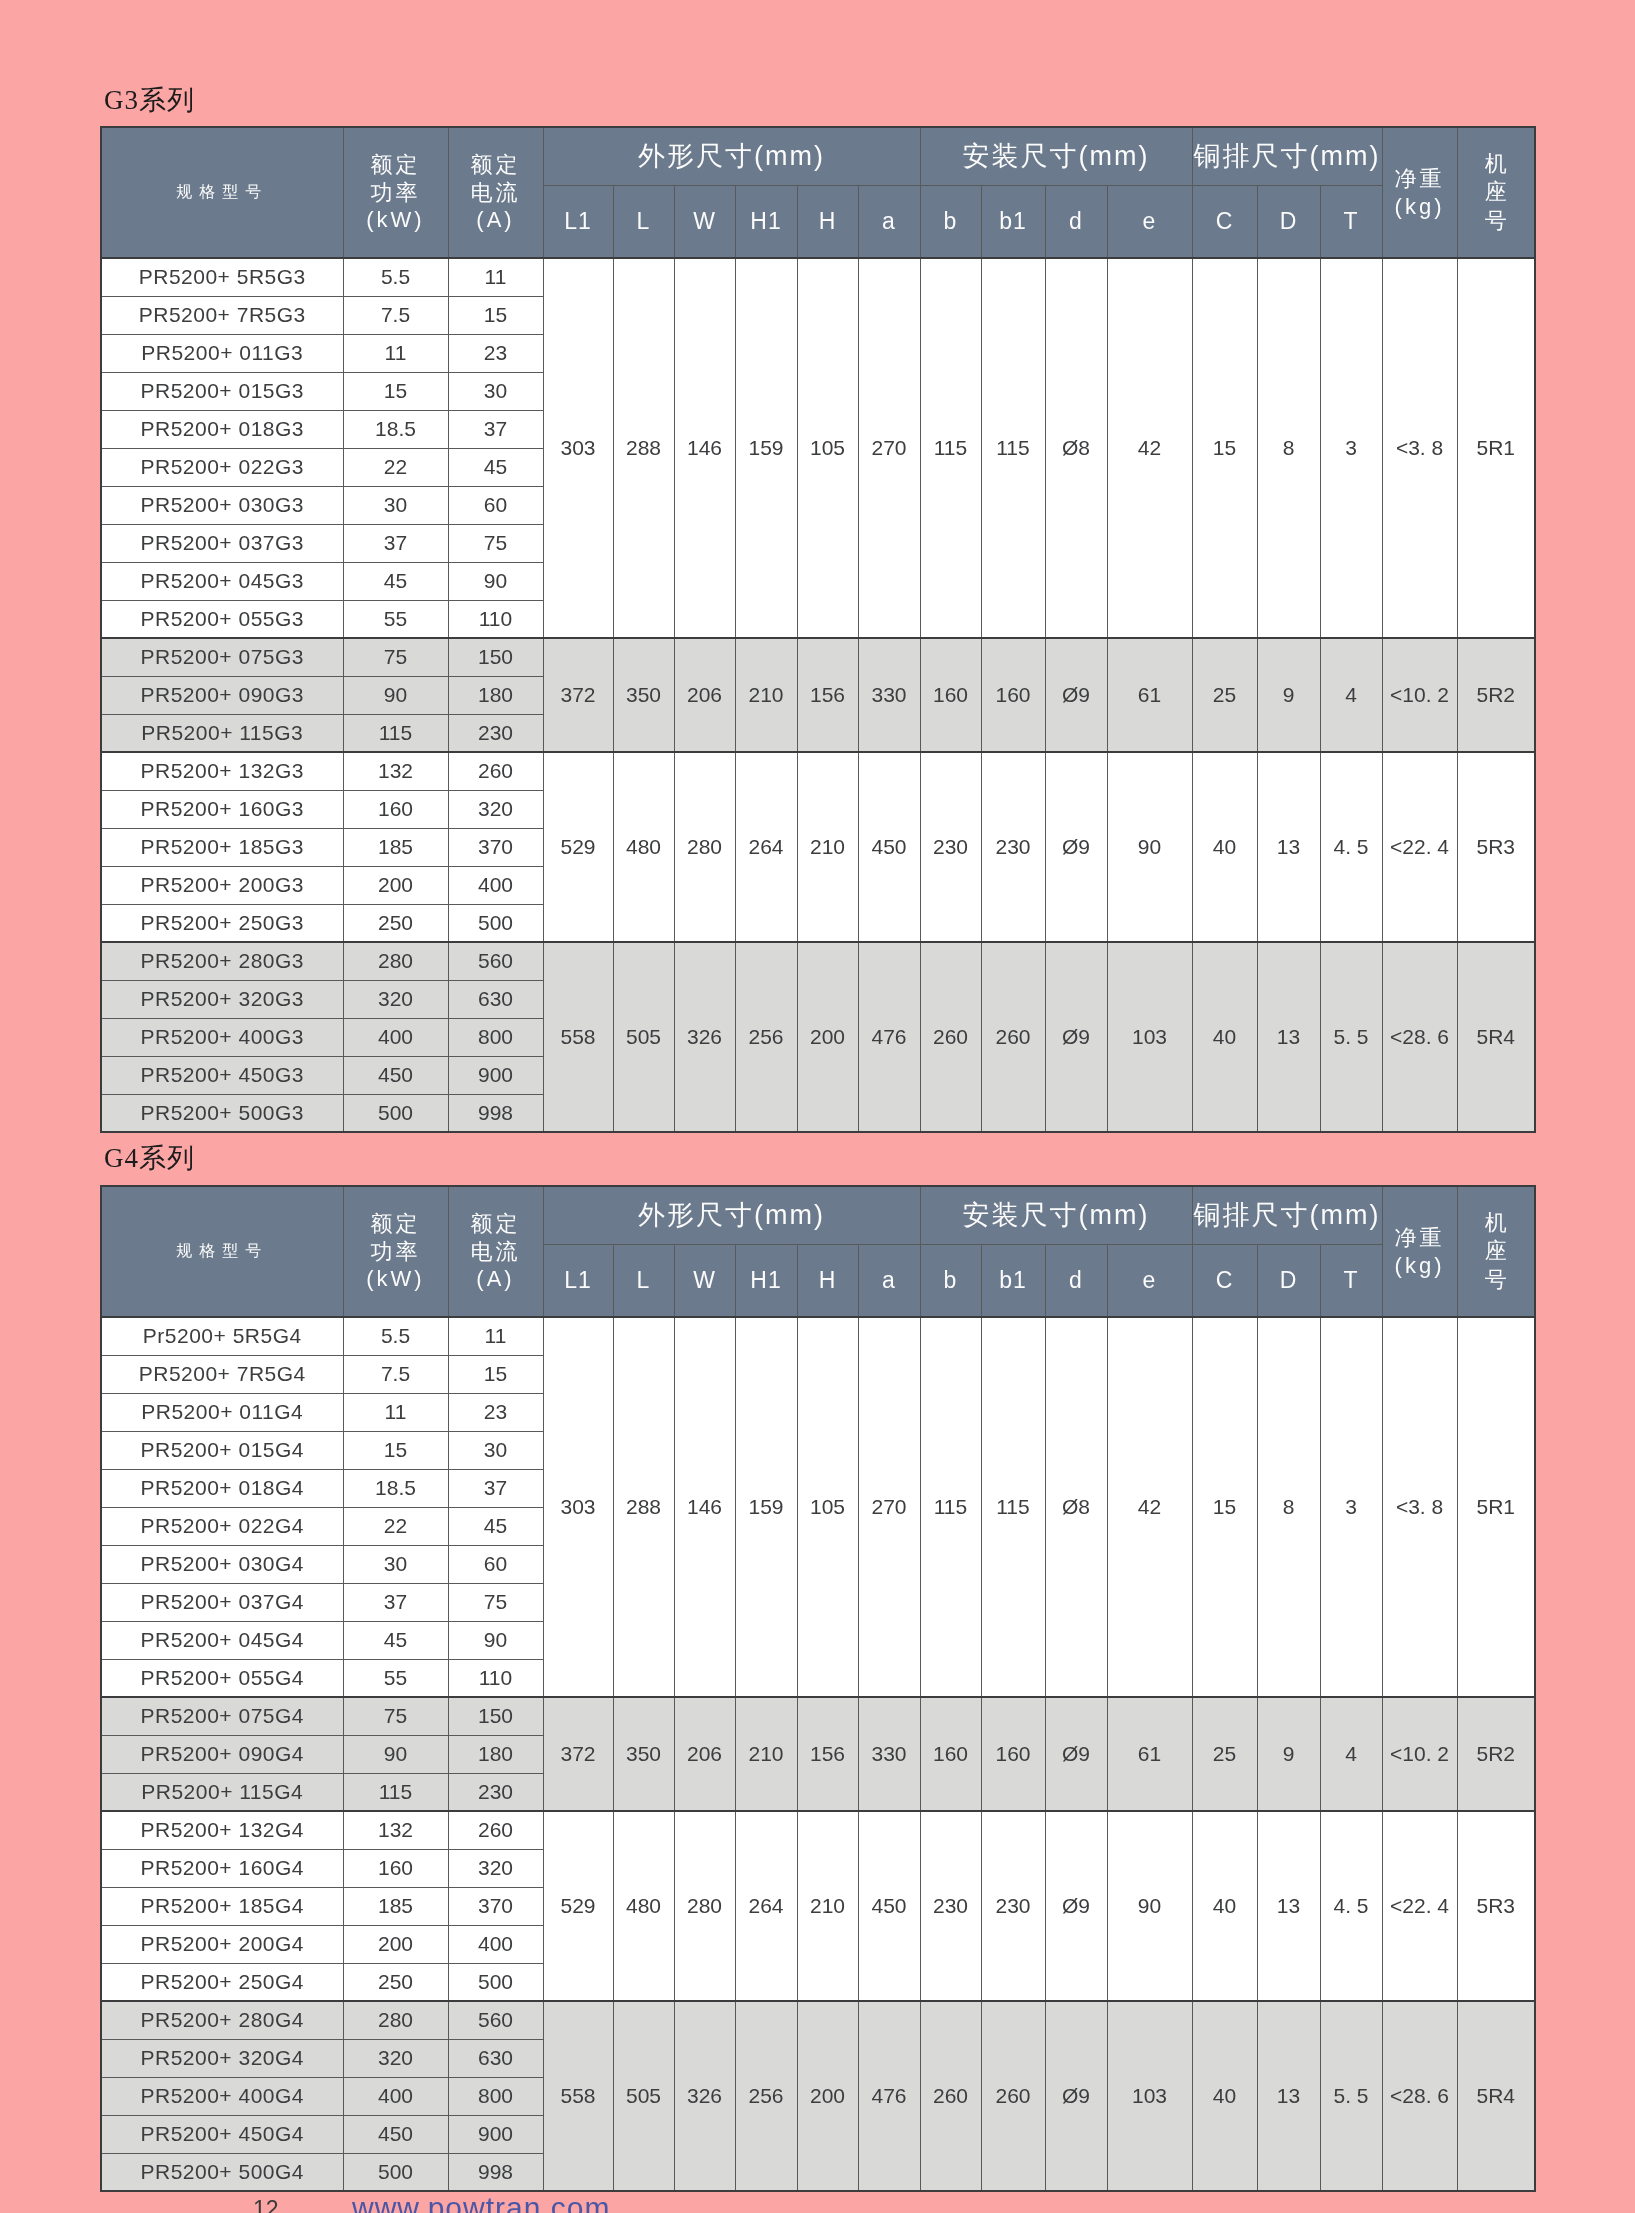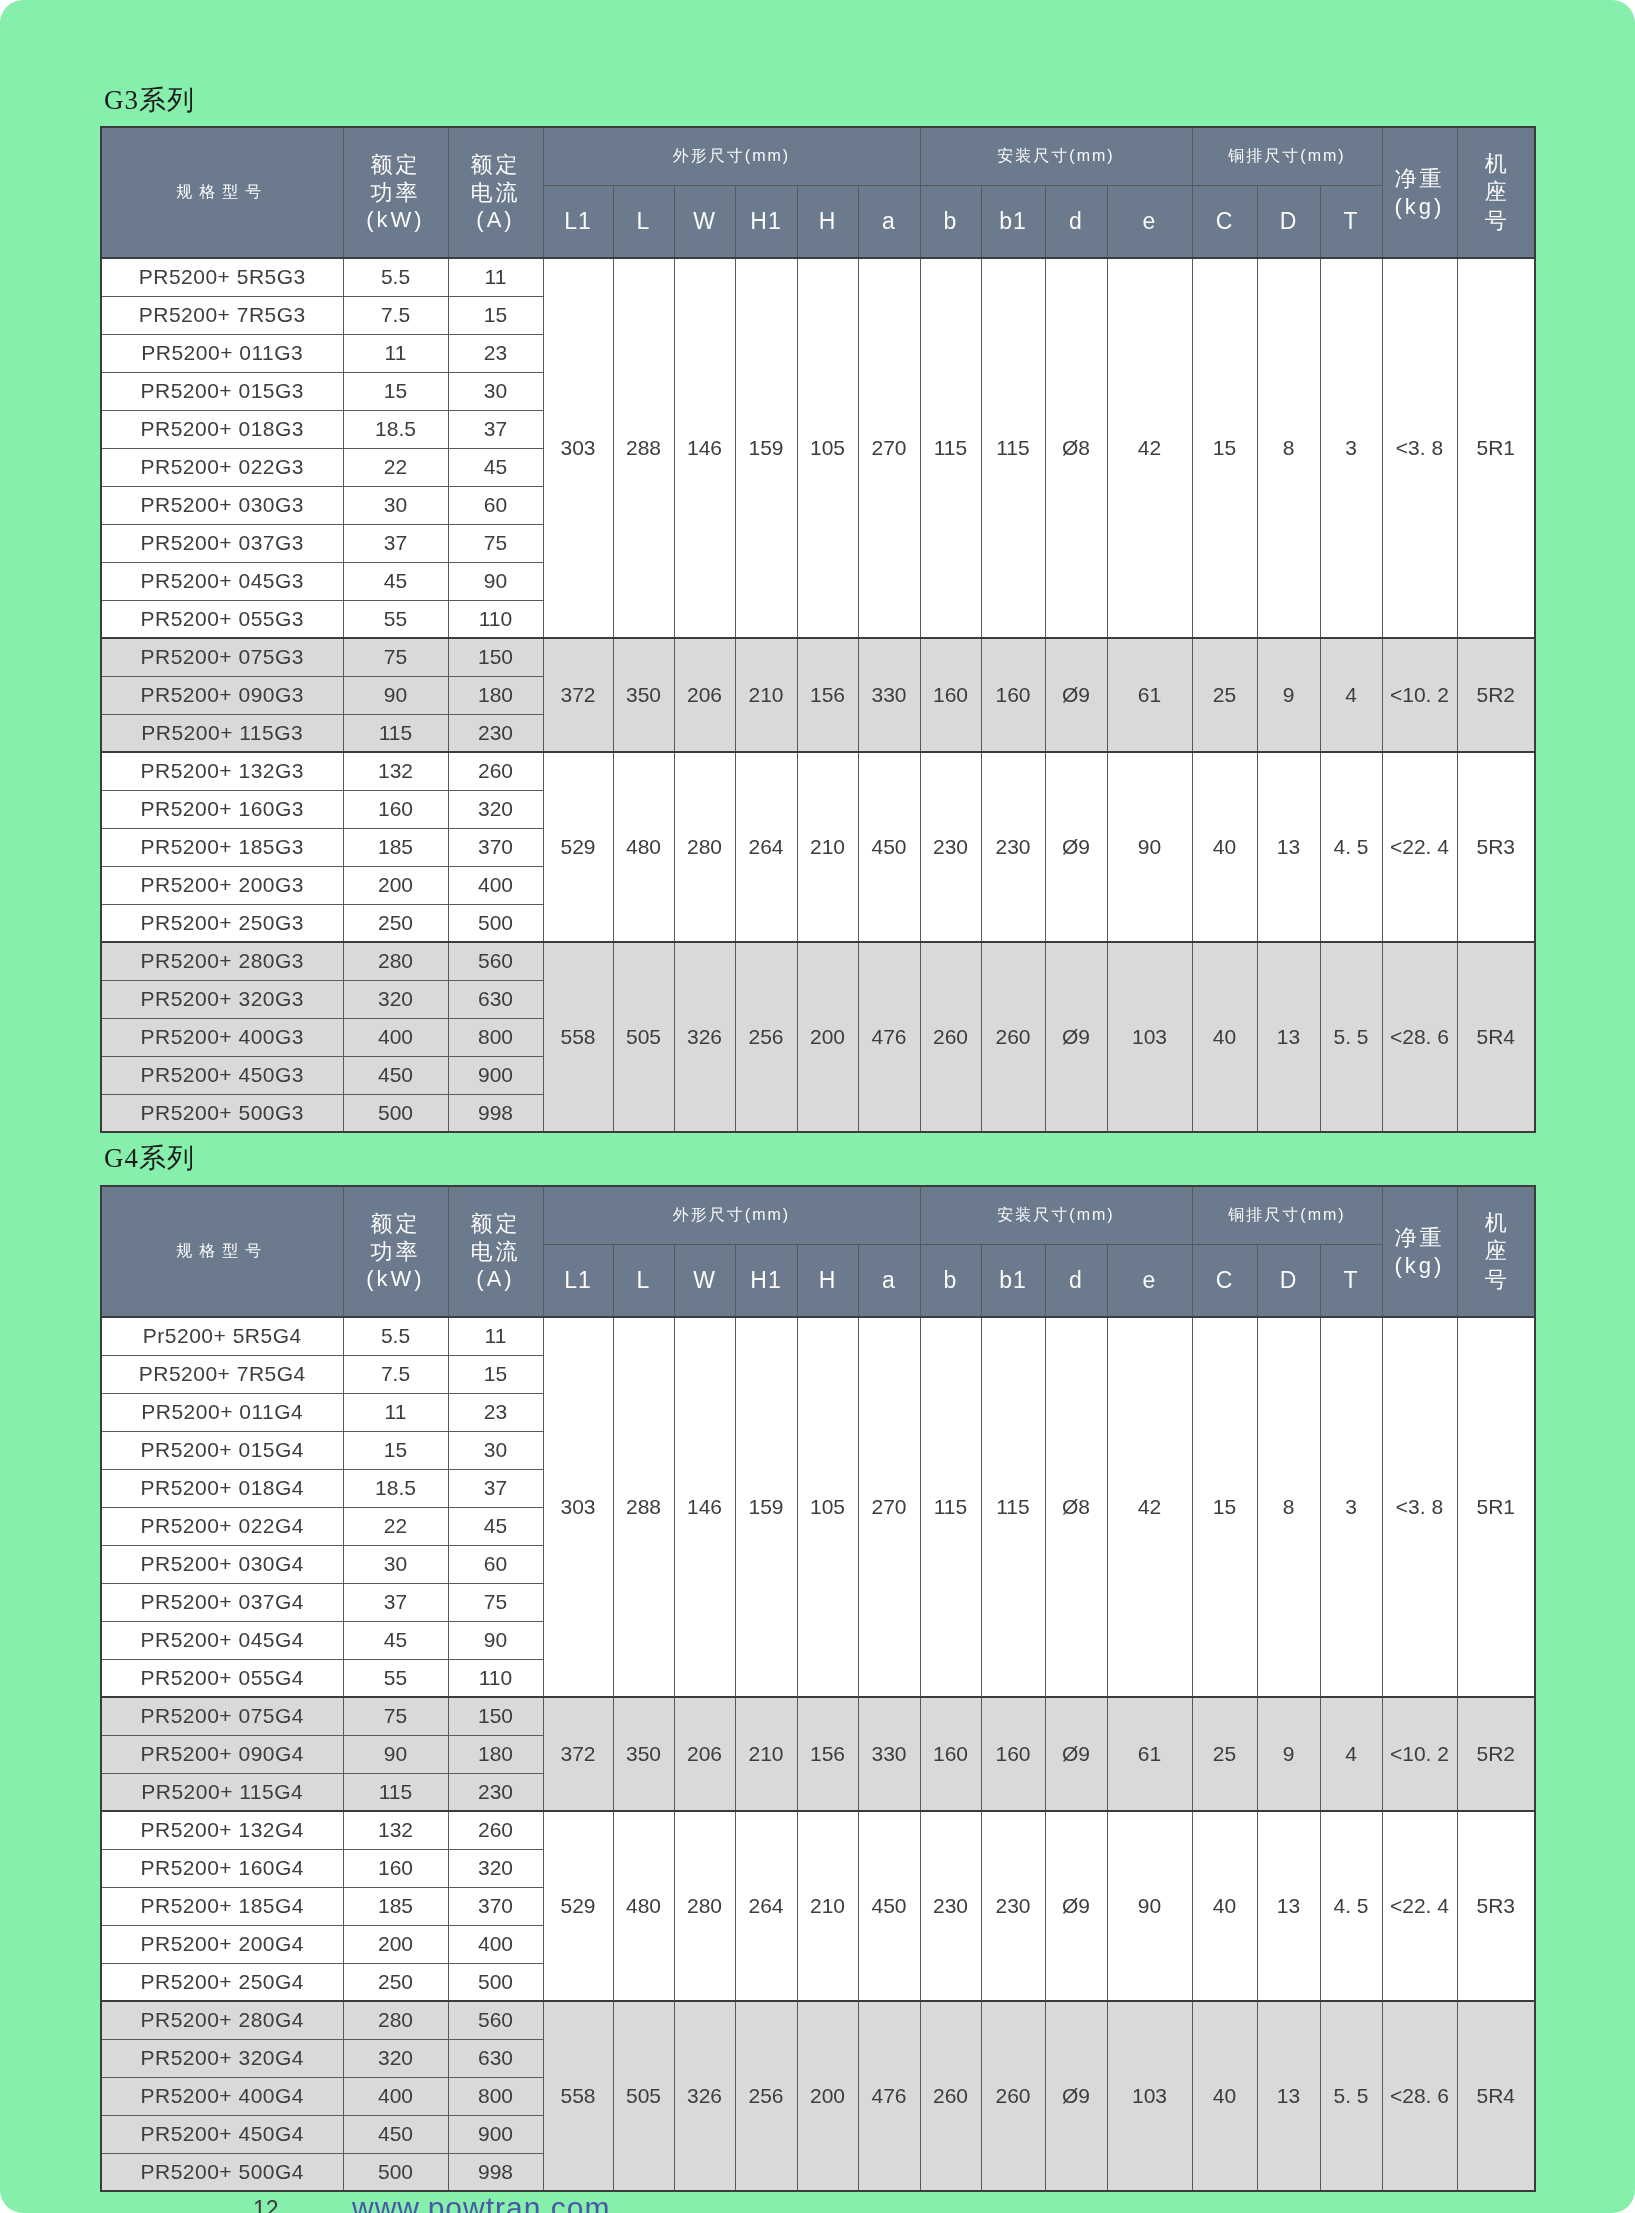--- a/index.html
+++ b/index.html
@@ -1,23 +1,22 @@
 <!DOCTYPE html>
 <html><head>
 <meta charset="utf-8">
 <style>
   html,body{margin:0;padding:0;background:#ffffff;}
   .page{
     position:relative;
     width:1635px;height:2213px;
-    background:#86efac;
+    background:#fca5a5;
     overflow:hidden;
     font-family:"Liberation Sans","DejaVu Sans",sans-serif;
     color:#3c3d3f;
-    border-radius:23px;
   }
   .series-title{
     position:absolute;left:104px;
     margin:0;
     font-family:"Liberation Serif","DejaVu Serif",serif;
     font-weight:normal;
     font-size:27px;
     color:#1c1c1c;
     letter-spacing:1px;
   }
@@ -41,21 +40,21 @@
   }
   .spec-table thead th{
     background:#6b7a8c;
     color:#fbfbfb;
     font-weight:normal;
   }
   .spec-table thead tr.h-row1{height:58px;}
   .spec-table thead tr.h-row2{height:73px;}
   th.model-h{font-size:16px;letter-spacing:7px;}
   th.stack-h{font-size:22px;letter-spacing:3px;line-height:1.25;}
-  th.group-h{font-size:16px;letter-spacing:2px;}
+  th.group-h{font-size:27px;letter-spacing:2px;}
   th.sub-h{font-size:23px;letter-spacing:1px;}
   th.frame-h{font-size:22px;letter-spacing:0;line-height:1.3;}
   .spec-table tbody tr{height:38px;}
   .spec-table tbody td{
     font-size:21px;
     color:#3c3d3f;
     background:#ffffff;
   }
   .spec-table tbody tr.shaded td{background:#d9d9d8;}
   .spec-table tbody tr.block-start td{border-top:2px solid #3b3c3e;}

